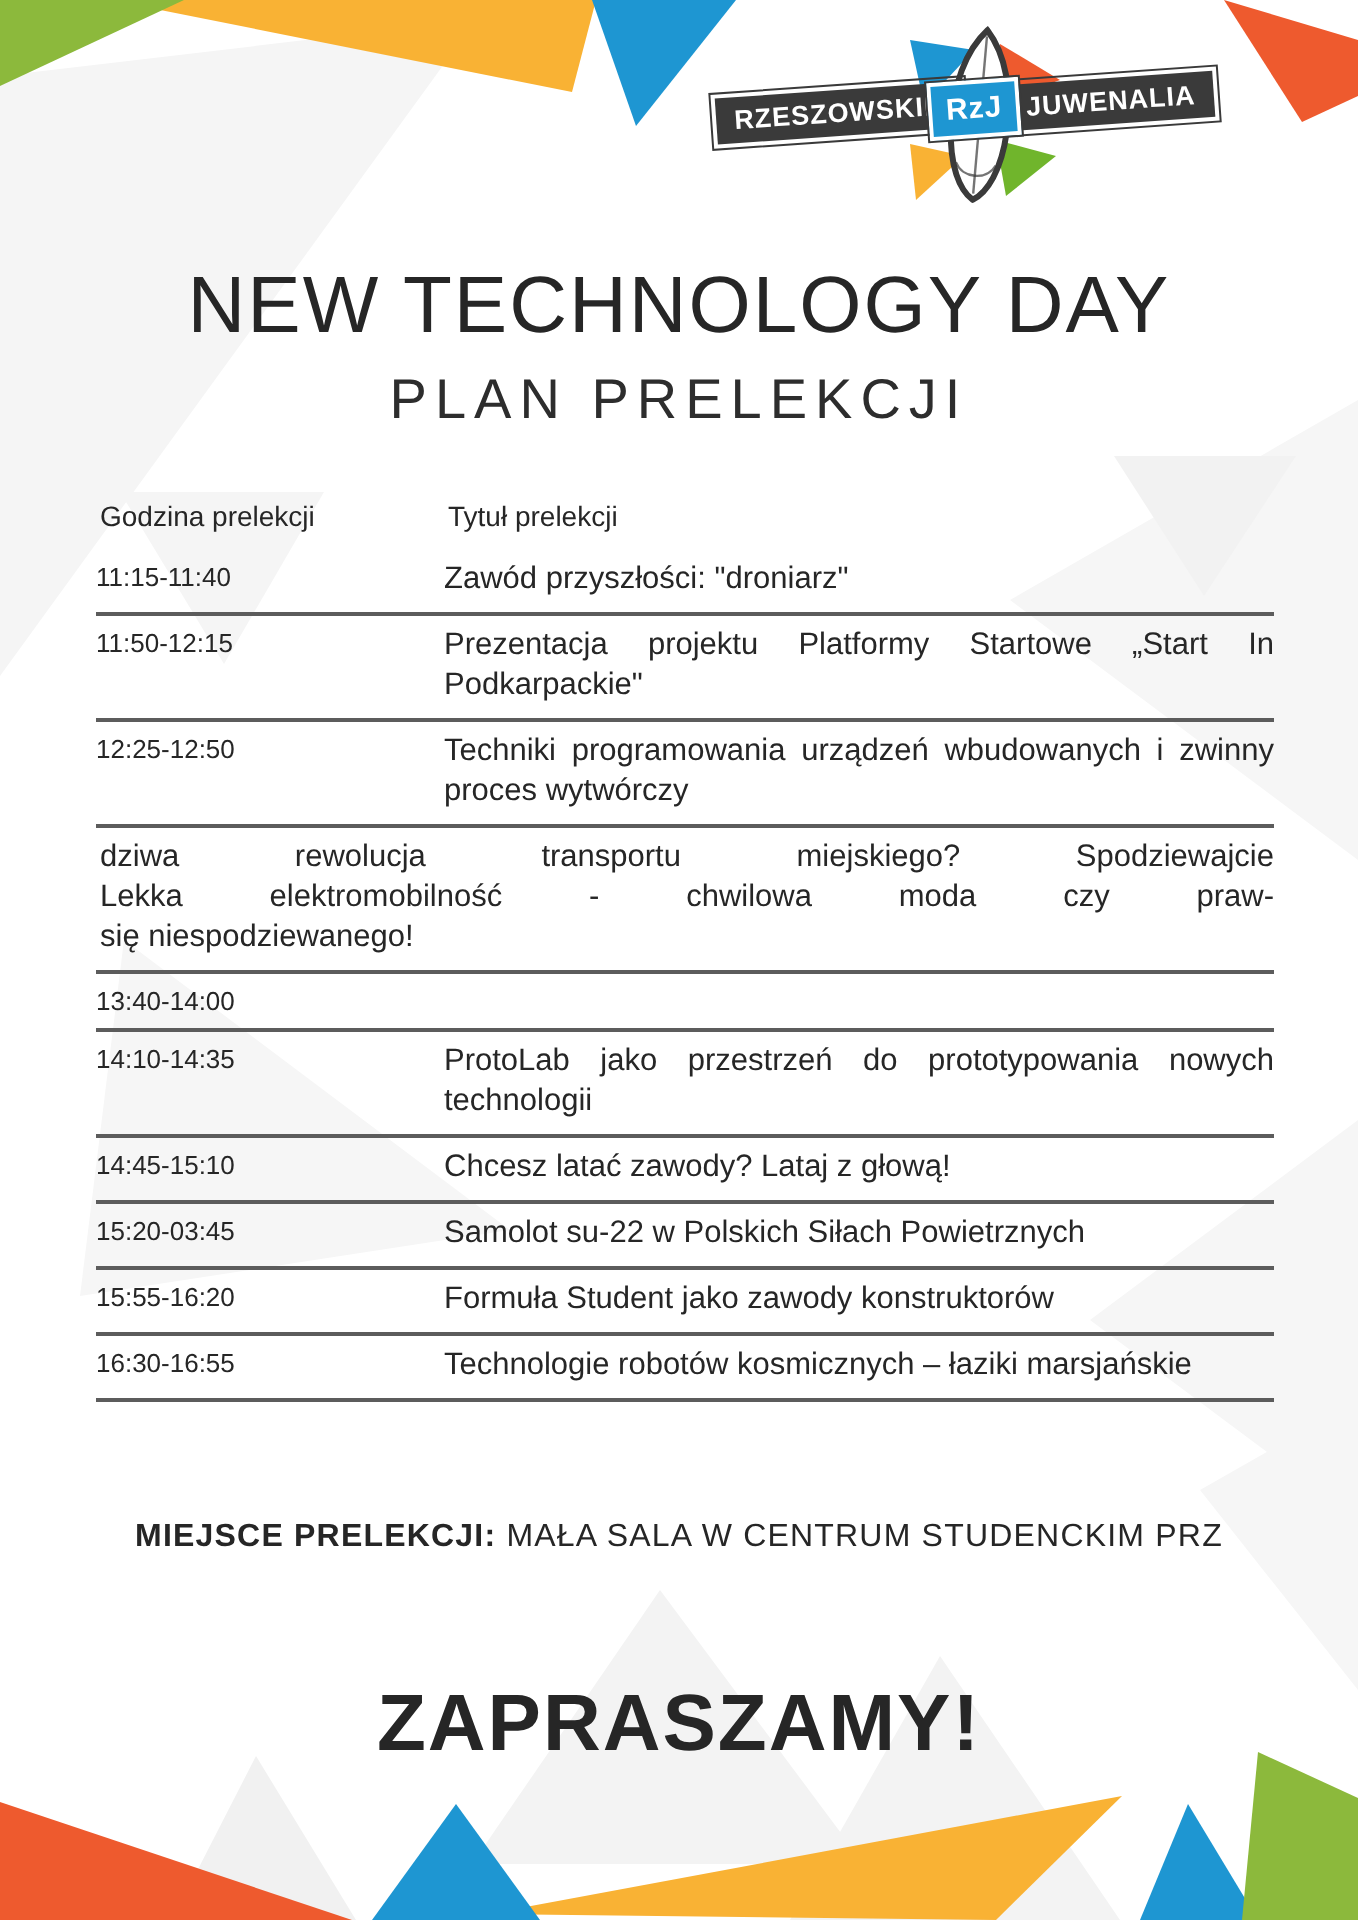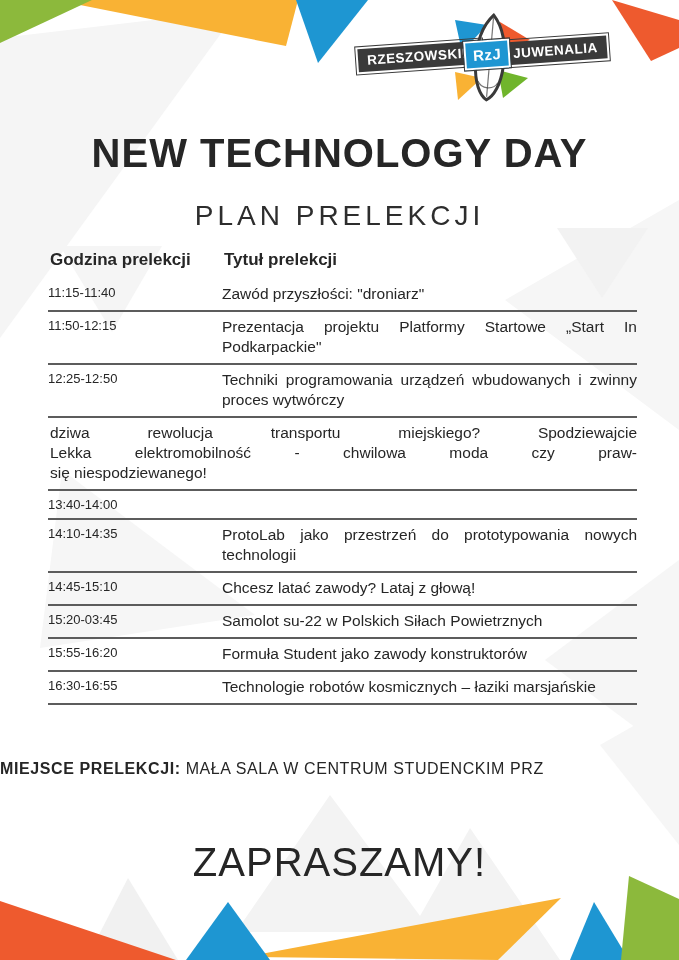--- a/index.html
+++ b/index.html
@@ -23,47 +23,47 @@
   .box-rzeszowskie{left:6px;top:33px;padding:4px 9px;font-size:13.5px;}
   .box-juwenalia{left:152px;top:27px;padding:4px 9px;font-size:13.5px;}
   .box-rzj{
     left:112px;top:28px;padding:4px 7px;font-size:15px;background:#1e96d2;
     border:2px solid #fff;outline:1.5px solid #3a3a3a;outline-offset:0;z-index:4;
   }
 
   
   .title{
     position:absolute;left:0;top:131px;width:679px;text-align:center;
-    font-size:40px;font-weight:bold;letter-spacing:1px;color:#262626;
+    font-size:40px;font-weight:normal;letter-spacing:1px;color:#262626;
   }
   .subtitle{
     position:absolute;left:0;top:184px;width:679px;text-align:center;
-    font-size:28px;font-weight:normal;letter-spacing:4px;color:#2d2d2d;margin-top:16px;
+    font-size:28px;font-weight:normal;letter-spacing:4px;color:#2d2d2d;
   }
 
   
   .schedule{position:absolute;left:48px;top:250px;width:589px;}
-  .sched-head{display:flex;font-weight:bold;font-size:17px;margin-bottom:9px;}
+  .sched-head{display:flex;font-weight:normal;font-size:14px;margin-bottom:9px;}
   .sched-head .c-time{width:172px;text-align:left;padding-left:2px;}
   .sched-head .c-title{flex:1;padding-left:2px;}
   .row{display:flex;border-bottom:2px solid #5c5c5c;padding:5px 0 6px;}
   .row .time{width:172px;text-align:left;font-size:13px;padding-top:1px;}
   .row .titles{flex:1;font-size:15.5px;line-height:20px;padding-left:2px;}
   .title-line{white-space:normal;}
   .title-line.just{text-align:justify;text-align-last:justify;}
 
   
   .venue{
-    position:absolute;left:0;top:760px;width:679px;text-align:left;
+    position:absolute;left:0;top:760px;width:679px;text-align:center;
     font-size:16px;letter-spacing:.6px;color:#262626;
   }
   .venue b{font-weight:bold;}
   .closing{
     position:absolute;left:0;top:840px;width:679px;text-align:center;
-    font-size:40px;font-weight:normal;letter-spacing:1px;color:#262626;
+    font-size:40px;font-weight:bold;letter-spacing:1px;color:#262626;
   }
 </style>
 </head>
 <body>
 
 <div class="poster">
 
   <svg class="decor" viewBox="0 0 679 960" aria-hidden="true">
 
     <polygon points="0,38 238,10 0,338" fill="#f5f5f5"></polygon>

